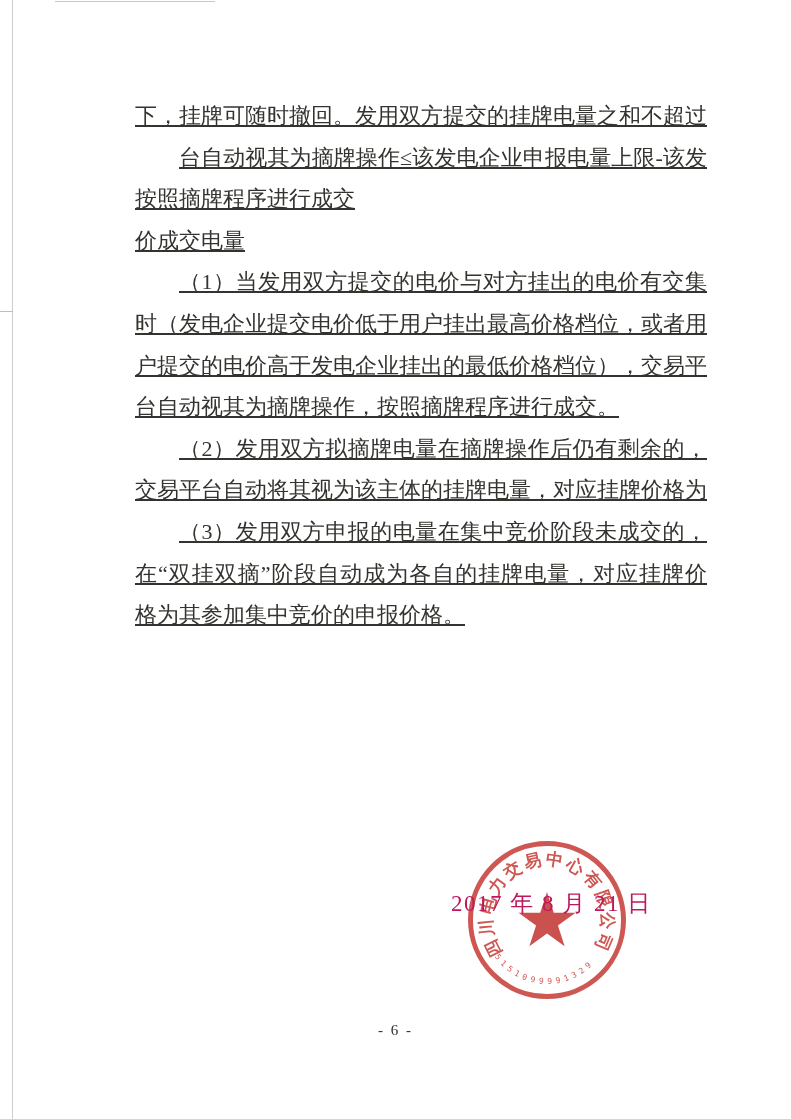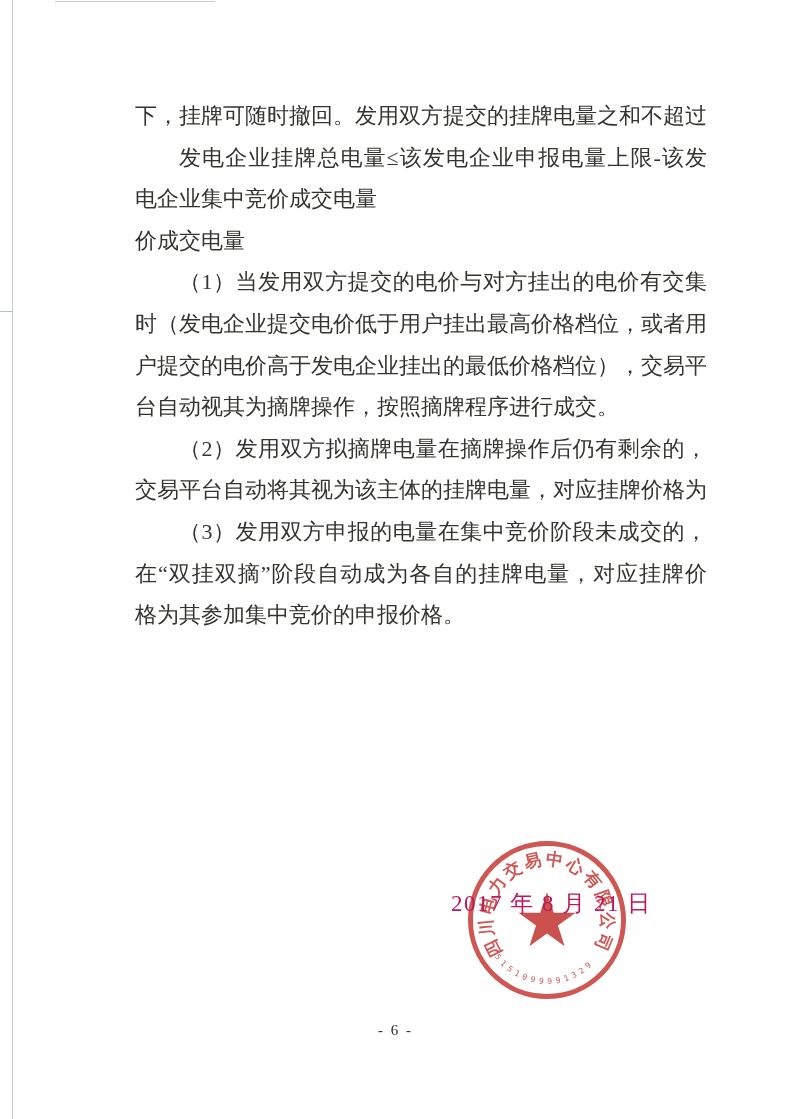--- a/index.html
+++ b/index.html
@@ -36,20 +36,21 @@
   }
   
   .text-block {
     position: absolute;
     left: 135px; top: 95px;
     width: 572px;
     color: #33342f;
     font-size: 22px;
     line-height: 41.6px;
     text-align: justify;
+    text-decoration: underline;
   }
   .line { width: 100%; white-space: nowrap; }
   .line.full { white-space: normal; text-align-last: justify; }
   .line.indent { padding-left: 44px; }
   .line.indent.full { width: 528px; }
   
   .stamp-area { position: absolute; left: 0; top: 0; width: 791px; height: 1119px; pointer-events: none; }
   .seal {
     position: absolute;
     left: 447px; top: 820px;
@@ -91,22 +92,22 @@
 <body>
 
 <div class="page">
 
   <div class="scan-line-left"></div>
   <div class="scan-tick"></div>
   <div class="scan-smudge-top"></div>
 
   <div class="text-block">
     <div class="line full">下，挂牌可随时撤回。发用双方提交的挂牌电量之和不超过</div>
-    <div class="line indent full">发电企业挂牌总电量≤该发电企业申报电量上限-该发</div>
-    <div class="line">电企业集中竞价成交电量</div>
+    <div class="line indent full">台自动视其为摘牌操作≤该发电企业申报电量上限-该发</div>
+    <div class="line">按照摘牌程序进行成交</div>
     <div class="line">价成交电量</div>
     <div class="line indent full">（1）当发用双方提交的电价与对方挂出的电价有交集</div>
     <div class="line full">时（发电企业提交电价低于用户挂出最高价格档位，或者用</div>
     <div class="line full">户提交的电价高于发电企业挂出的最低价格档位），交易平</div>
     <div class="line">台自动视其为摘牌操作，按照摘牌程序进行成交。</div>
     <div class="line indent full">（2）发用双方拟摘牌电量在摘牌操作后仍有剩余的，</div>
     <div class="line full">交易平台自动将其视为该主体的挂牌电量，对应挂牌价格为</div>
     <div class="line indent full">（3）发用双方申报的电量在集中竞价阶段未成交的，</div>
     <div class="line full">在“双挂双摘”阶段自动成为各自的挂牌电量，对应挂牌价</div>
     <div class="line">格为其参加集中竞价的申报价格。</div>

